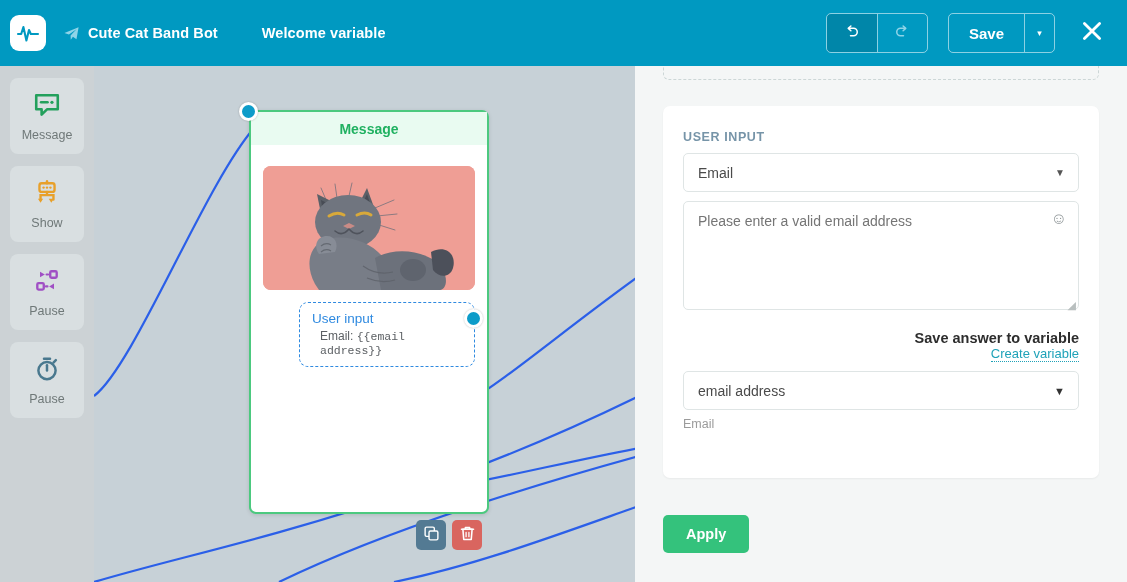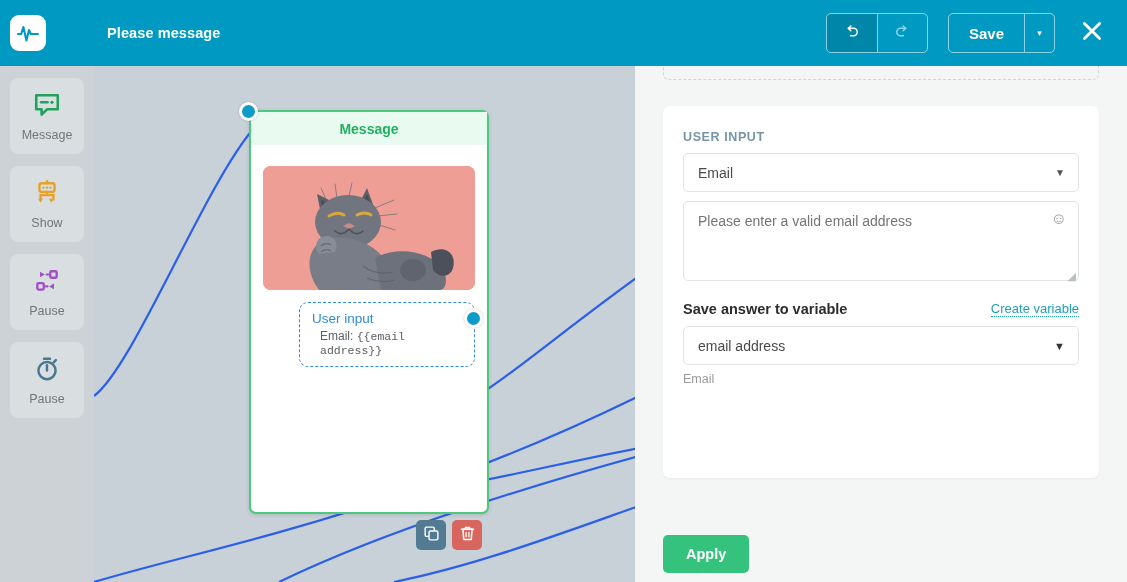--- a/index.html
+++ b/index.html
@@ -126,65 +126,73 @@
     position: absolute; left: 28px; top: 40px; width: 436px; height: 372px;
     background: #fff; border-radius: 7px; padding: 24px 20px;
     box-shadow: 0 1px 2px rgba(0,0,0,.05);
   }
   .sect-title {
     color: #7694a8; font-size: 12.5px; font-weight: bold; letter-spacing: .6px;
   }
   .fld-label {
     font-size: 14.5px; font-weight: bold; color: #2d2d2d; margin-top: 16px;
   }
-  .row-between { display: flex; justify-content: space-between; align-items: flex-end; }
+  .row-between { display: flex; justify-content: space-between; align-items: flex-end; flex-direction: column; }
   .link {
     color: #1fa2b8; font-size: 13px; text-decoration: none;
     border-bottom: 1.4px dotted #1fa2b8; cursor: pointer;
   }
   .select {
     position: relative; margin-top: 9px; height: 39px; border: 1px solid #dfe5e5;
     border-radius: 5px; background: #fff; display: flex; align-items: center;
     padding: 0 14px; font-size: 14px; color: #4a4a4a; cursor: pointer;
   }
   .sel-caret { position: absolute; right: 13px; color: #555; font-size: 10px; }
   .sel-caret.big { font-size: 11px; color: #333; }
   .ta-wrap { position: relative; margin-top: 9px; }
   .ta {
-    width: 100%; height: 80px; border: 1px solid #dfe5e5; border-radius: 5px;
+    width: 100%; height: 109px; border: 1px solid #dfe5e5; border-radius: 5px;
     padding: 11px 40px 11px 14px; font-size: 14px; color: #9b9b9b;
     font-family: "Liberation Sans", sans-serif; resize: none; background: #fff;
   }
   .emoji {
     position: absolute; right: 12px; top: 10px; color: #8f9698;
     font-size: 16px; cursor: pointer; line-height: 1;
   }
   .grip { position: absolute; right: 3px; bottom: 2px; color: #b9bfbf; font-size: 11px; }
   .helper { font-size: 12.5px; color: #9b9b9b; margin-top: 7px; }
   .apply {
-    position: absolute; left: 663px; top: 535px; background: #34c27c; color: #fff;
+    position: absolute; left: 663px; top: 515px; background: #34c27c; color: #fff;
     font-weight: bold; font-size: 14.5px; border: none; border-radius: 5px;
     padding: 11px 23px; cursor: pointer;
   }
 </style>
 </head>
 <body>
 
 <div class="app">
 
   <div class="header">
     <div class="logo-tile">
       <svg width="24" height="24" viewBox="0 0 24 24">
         <path d="M2 13h3.2l2.2-7 3 13.5L13 9l1.8 4H22" fill="none" stroke="#0099c1" stroke-width="2.1" stroke-linecap="round" stroke-linejoin="round"></path>
       </svg>
     </div>
     <div class="crumbs">
+      <div class="crumb">
+        <span class="tele-icon">
+          <svg width="17" height="17" viewBox="0 0 24 24">
+            <path d="M22 3L2 11.2l6.4 2.1L19 6.1l-8.3 8.6.3 6 3-4.2 5 3.6z" fill="#8fd4e8"></path>
+          </svg>
+        </span>
+        <span>Cute Cat Band Bot</span>
+      </div>
       <div class="crumb-sep"></div>
       <div class="crumb">
-        <span>Please message</span>
+        <span>Welcome variable</span>
       </div>
     </div>
 
     <div class="hdr-right">
       <div class="btn-group">
         <div class="hdr-btn dim">
           <span>
             <svg width="18" height="18" viewBox="0 0 24 24">
               <path d="M8 7H14a5 5 0 010 10h-4" fill="none" stroke="#fff" stroke-width="2" stroke-linecap="round" stroke-linejoin="round"></path>
               <path d="M10.5 4L7 7.2l3.5 3.2" fill="none" stroke="#fff" stroke-width="2" stroke-linecap="round" stroke-linejoin="round"></path>

